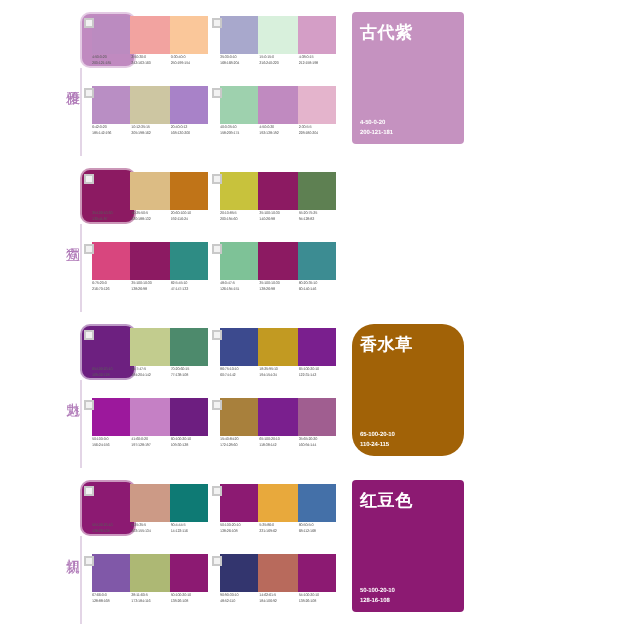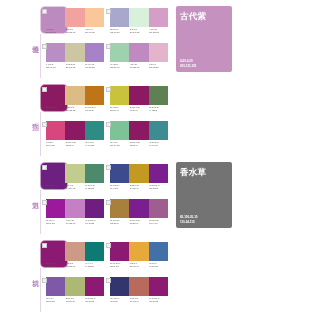--- a/index.html
+++ b/index.html
@@ -365,21 +365,21 @@
               <span>65-100-20-10</span>
               <span>118-38-142</span>
             </div>
             <div class="code">
               <span>35-65-20-20</span>
               <span>160-94-144</span>
             </div>
           </div>
         </div>
       </div>
-      <div class="panel" style="background: #737373;">
+      <div class="panel" style="background: #a16207; border-radius: 11px;">
         <div class="panel-name">香水草</div>
         <div class="panel-codes">
           <span>65-100-20-10</span>
           <span>110-24-115</span>
         </div>
       </div>
     </div>
     <div class="band">
       <div class="key-swatch" style="background: rgb(140, 26, 114);"></div>
       <div class="v-rule"></div>
@@ -467,14 +467,21 @@
               <span>14-62-61-5</span>
               <span>184-106-92</span>
             </div>
             <div class="code">
               <span>54-100-20-10</span>
               <span>138-26-108</span>
             </div>
           </div>
         </div>
       </div>
+      <div class="panel" style="background: rgb(140, 26, 114);">
+        <div class="panel-name">红豆色</div>
+        <div class="panel-codes">
+          <span>50-100-20-10</span>
+          <span>128-16-108</span>
+        </div>
+      </div>
     </div>
   </div>
 
 </body></html>

